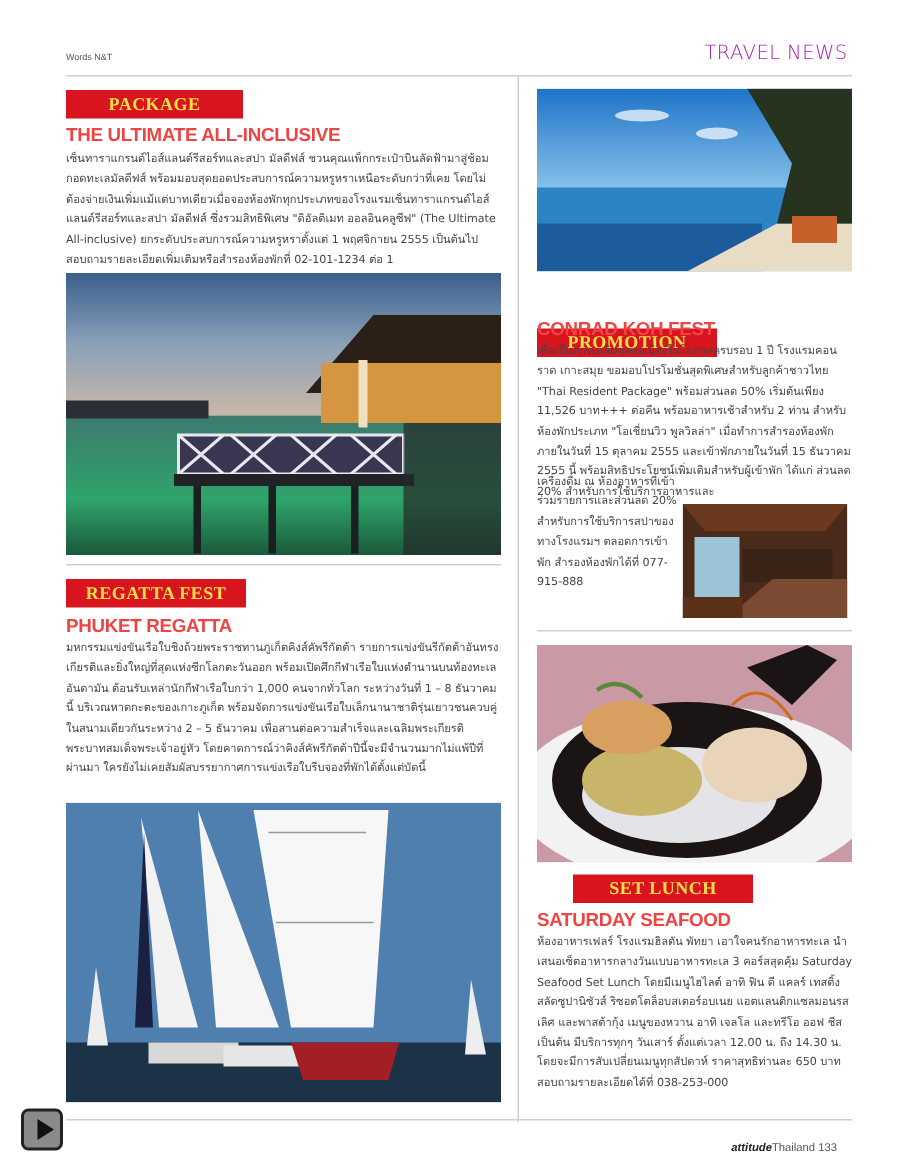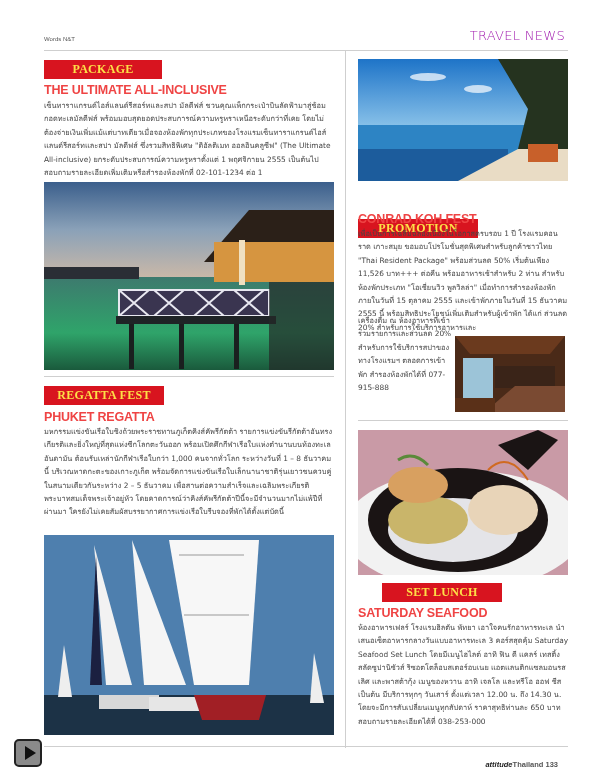--- a/index.html
+++ b/index.html
@@ -8,21 +8,21 @@
   .header-left { left:44px; top:36px; font-size:6px; color:#555; }
   .header-right { right:35px; top:28px; font-size:13px; color:#a21caf; letter-spacing:0.3px; font-family:"DejaVu Sans", sans-serif; font-weight:300; }
   .rule { background:#cfcfcf; height:1px; }
   .vrule { background:#cfcfcf; width:1px; }
   .tag { background:#d8141f; color:#fde047; font-family:"Liberation Serif", serif; font-weight:bold; font-size:12px; text-align:center; line-height:19px; height:19px; letter-spacing:0.3px; }
   .title { font-family:"Liberation Sans", sans-serif; font-weight:bold; font-size:12.5px; color:#ef4444; letter-spacing:-0.2px; }
   .body { font-family:"DejaVu Sans", sans-serif; font-size:7.4px; line-height:13.4px; color:#444; }
   .photo { overflow:hidden; }
   .play { left:14px; top:739px; width:28px; height:28px; border:2px solid #222; border-radius:5px; background:#8a8a8a; box-sizing:border-box; }
   .play::after { content:""; position:absolute; left:9px; top:5px; border-left:11px solid #111; border-top:7px solid transparent; border-bottom:7px solid transparent; }
-  .footer { right:42px; top:760px; font-size:7.5px; color:#555;font-weight:bold; }
+  .footer { right:42px; top:760px; font-size:7.5px; color:#555; }
   .footer b { color:#222; font-style:italic; }
 </style>
 </head>
 <body>
 
 <div class="abs header-left">Words N&amp;T</div>
 <div class="abs header-right">TRAVEL NEWS</div>
 <div class="abs rule" style="left:44px; top:50px; width:524px;"></div>
 <div class="abs vrule" style="left:345px; top:50px; height:698px;"></div>
 

